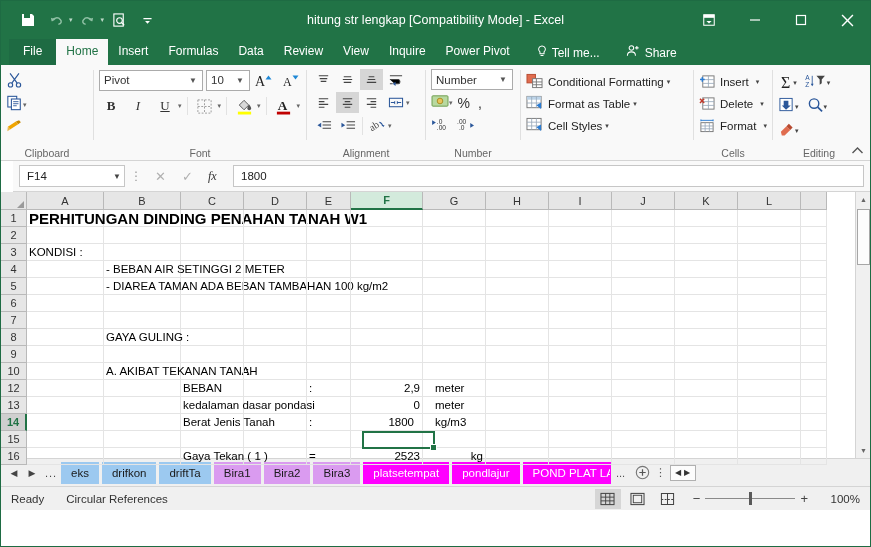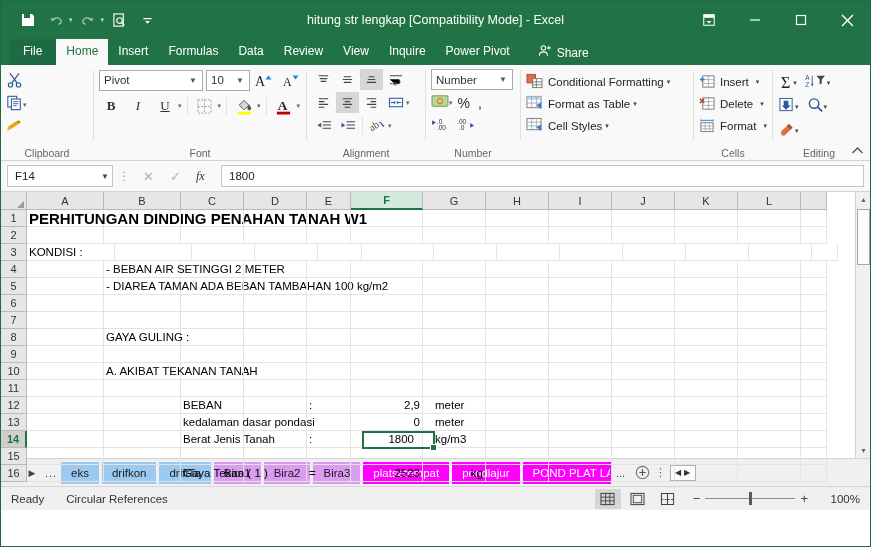--- a/index.html
+++ b/index.html
@@ -66,21 +66,21 @@
   .stylegrp { width:172px; padding-top:2px; }
   .s-item { display:flex; align-items:center; gap:5px; height:22px; font-size:11.5px; color:#222; white-space:nowrap; }
 
   .cellgrp { width:78px; padding-top:2px; }
   .editgrp { width:92px; padding-top:4px; }
   .e-row { display:flex; align-items:center; gap:2px; margin-bottom:4px; }
   .collapse { position:absolute; right:6px; bottom:2px; color:#555; font-size:11px; }
 
   
   .fbar { height:31px; background:#f9f9f9; display:flex; align-items:center; padding:0 6px;
-          border-bottom:1px solid #d4d4d4; gap:0; }
+          border-bottom:1px solid #d4d4d4; gap:0;margin-left:12px; }
   .namebox { width:106px; height:22px; border:1px solid #c6c6c6; background:#fff; display:flex;
              align-items:center; padding:0 3px 0 7px; font-size:11.5px; color:#222; }
   .namebox .v { flex:1; }
   .namebox .d { font-size:8px; color:#444; }
   .fsep { width:22px; text-align:center; color:#9a9a9a; font-size:12px; letter-spacing:0; }
   .fbtns { display:flex; gap:0; }
   .fb { width:27px; height:22px; display:flex; align-items:center; justify-content:center;
         color:#b0b0b0; font-size:13px; }
   .fb.fx { color:#444; font-style:italic; font-family:"Liberation Serif", serif; font-size:13px; }
   .finput { flex:1; height:22px; border:1px solid #c6c6c6; background:#fff; margin-left:5px;
@@ -216,20 +216,29 @@
   <div class="tabstrip">
     <div class="rtab file">File</div>
     <div class="rtab active">Home</div>
     <div class="rtab">Insert</div>
     <div class="rtab">Formulas</div>
     <div class="rtab">Data</div>
     <div class="rtab">Review</div>
     <div class="rtab">View</div>
     <div class="rtab">Inquire</div>
     <div class="rtab">Power Pivot</div>
+    <div class="tellme">
+      <span>
+        <svg width="12" height="13" viewBox="0 0 12 14">
+            <path fill="none" stroke="#fff" stroke-width="1.1" d="M6 1a3.6 3.6 0 0 0-2.2 6.5V9.4h4.4V7.5A3.6 3.6 0 0 0 6 1z"></path>
+            <line x1="4.4" y1="11.3" x2="7.6" y2="11.3" stroke="#fff" stroke-width="1.1"></line>
+          </svg>
+      </span>
+      <span>Tell me...</span>
+    </div>
     <div class="share">
       <span>
         <svg width="14" height="14" viewBox="0 0 16 16">
             <circle cx="6.2" cy="4.6" r="2.6" fill="none" stroke="#fff" stroke-width="1.2"></circle>
             <path fill="none" stroke="#fff" stroke-width="1.2" d="M1.6 13.4c0-2.8 2-4.4 4.6-4.4s4.6 1.6 4.6 4.4"></path>
             <path stroke="#fff" stroke-width="1.2" d="M12.4 2.4v4M10.4 4.4h4"></path>
           </svg>
       </span>
       <span>Share</span>
     </div>
@@ -650,21 +659,21 @@
           <div class="cell" style="width:63px"></div>
           <div class="cell" style="width:63px"></div>
           <div class="cell" style="width:63px"></div>
           <div class="cell" style="width:63px"></div>
           <div class="cell" style="width:63px"></div>
           <div class="cell" style="width:26px"></div>
         </div>
 
         <div class="cellrow">
           <div class="rowhdr">3</div>
-          <div class="cell spill" style="width:88px">KONDISI :</div>
+          <div class="cell spill" style="width:77px">KONDISI :</div>
           <div class="cell" style="width:77px"></div>
           <div class="cell" style="width:63px"></div>
           <div class="cell" style="width:63px"></div>
           <div class="cell" style="width:44px"></div>
           <div class="cell" style="width:72px"></div>
           <div class="cell" style="width:63px"></div>
           <div class="cell" style="width:63px"></div>
           <div class="cell" style="width:63px"></div>
           <div class="cell" style="width:63px"></div>
           <div class="cell" style="width:63px"></div>
@@ -784,36 +793,20 @@
           <div class="cell" style="width:72px"></div>
           <div class="cell" style="width:63px"></div>
           <div class="cell" style="width:63px"></div>
           <div class="cell" style="width:63px"></div>
           <div class="cell" style="width:63px"></div>
           <div class="cell" style="width:63px"></div>
           <div class="cell" style="width:63px"></div>
           <div class="cell" style="width:26px"></div>
         </div>
 
-        <div class="cellrow">
-          <div class="rowhdr">11</div>
-          <div class="cell" style="width:77px"></div>
-          <div class="cell" style="width:77px"></div>
-          <div class="cell" style="width:63px"></div>
-          <div class="cell" style="width:63px"></div>
-          <div class="cell" style="width:44px"></div>
-          <div class="cell" style="width:72px"></div>
-          <div class="cell" style="width:63px"></div>
-          <div class="cell" style="width:63px"></div>
-          <div class="cell" style="width:63px"></div>
-          <div class="cell" style="width:63px"></div>
-          <div class="cell" style="width:63px"></div>
-          <div class="cell" style="width:63px"></div>
-          <div class="cell" style="width:26px"></div>
-        </div>
 
         <div class="cellrow">
           <div class="rowhdr">12</div>
           <div class="cell" style="width:77px"></div>
           <div class="cell" style="width:77px"></div>
           <div class="cell spill" style="width:63px">BEBAN</div>
           <div class="cell" style="width:63px"></div>
           <div class="cell" style="width:44px">:</div>
           <div class="cell r" style="width:72px">2,9</div>
           <div class="cell" style="width:63px;padding-left:12px">meter</div>

